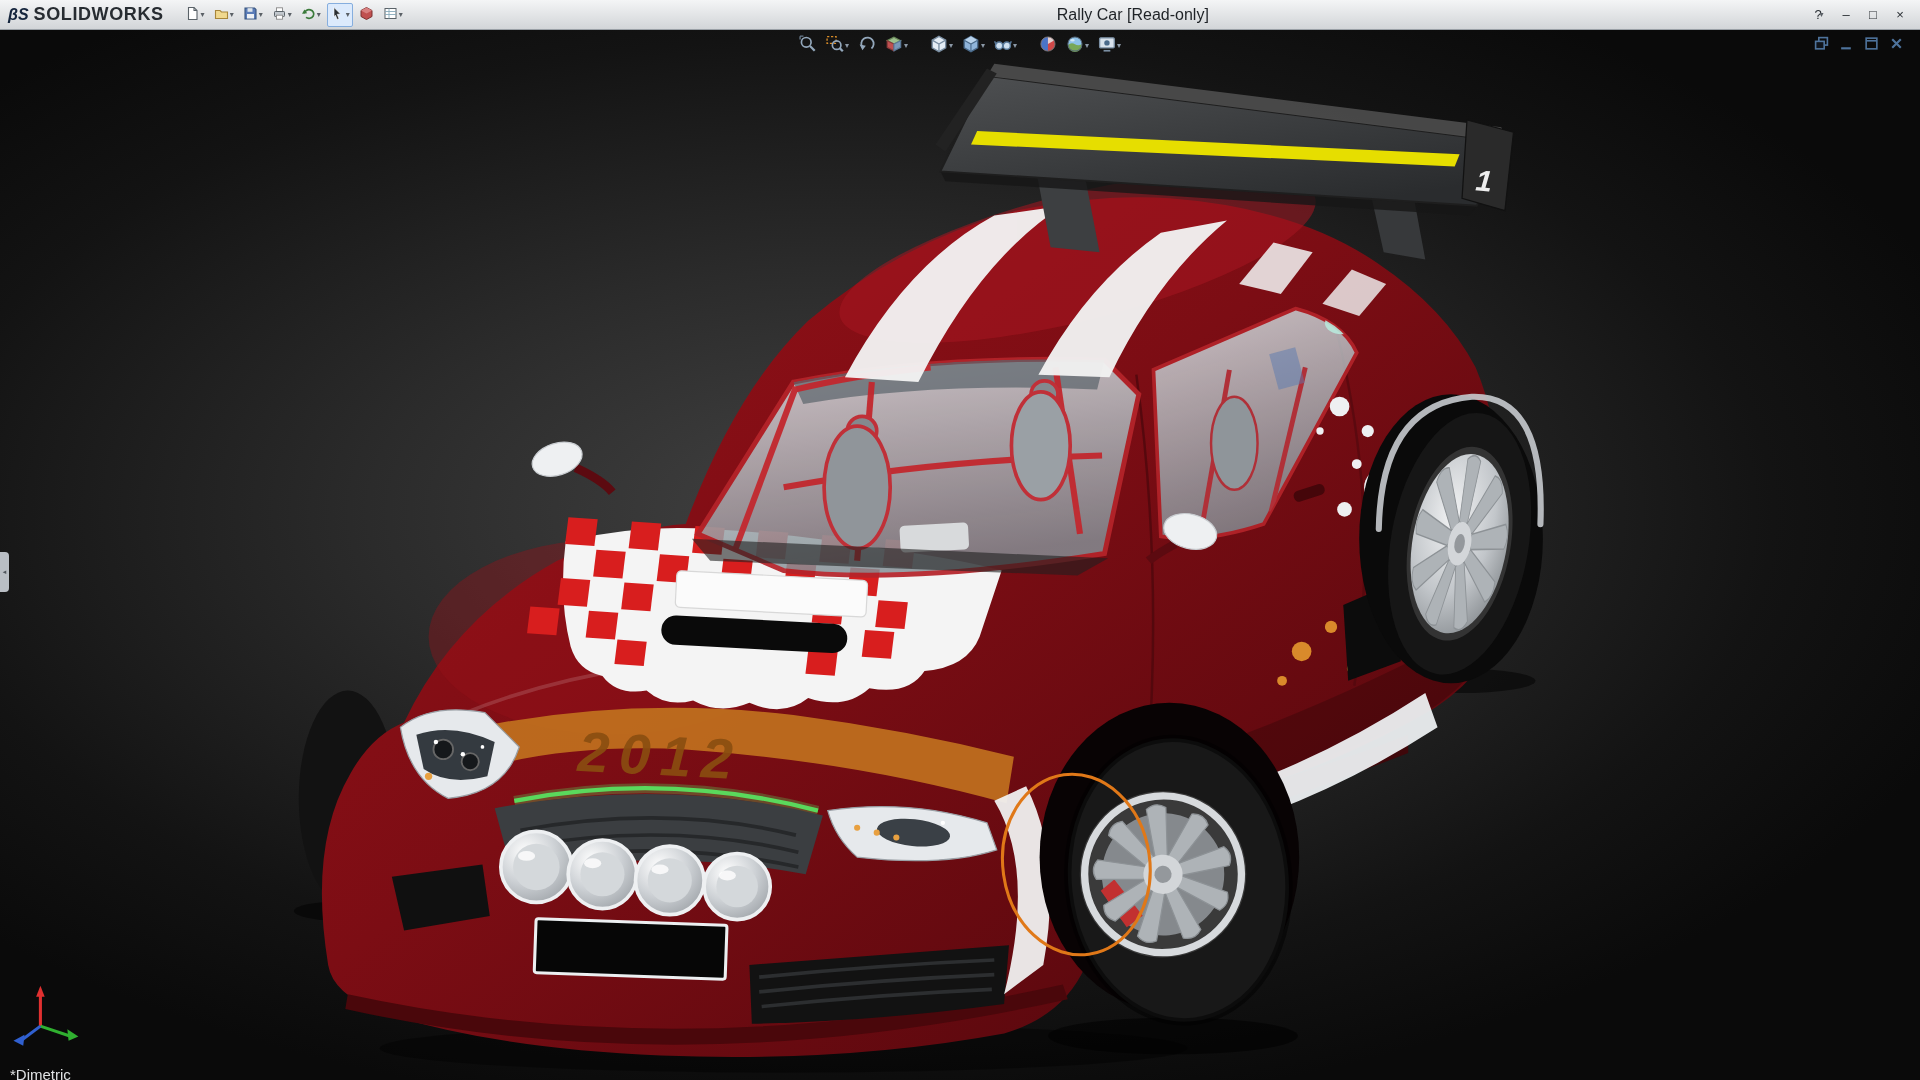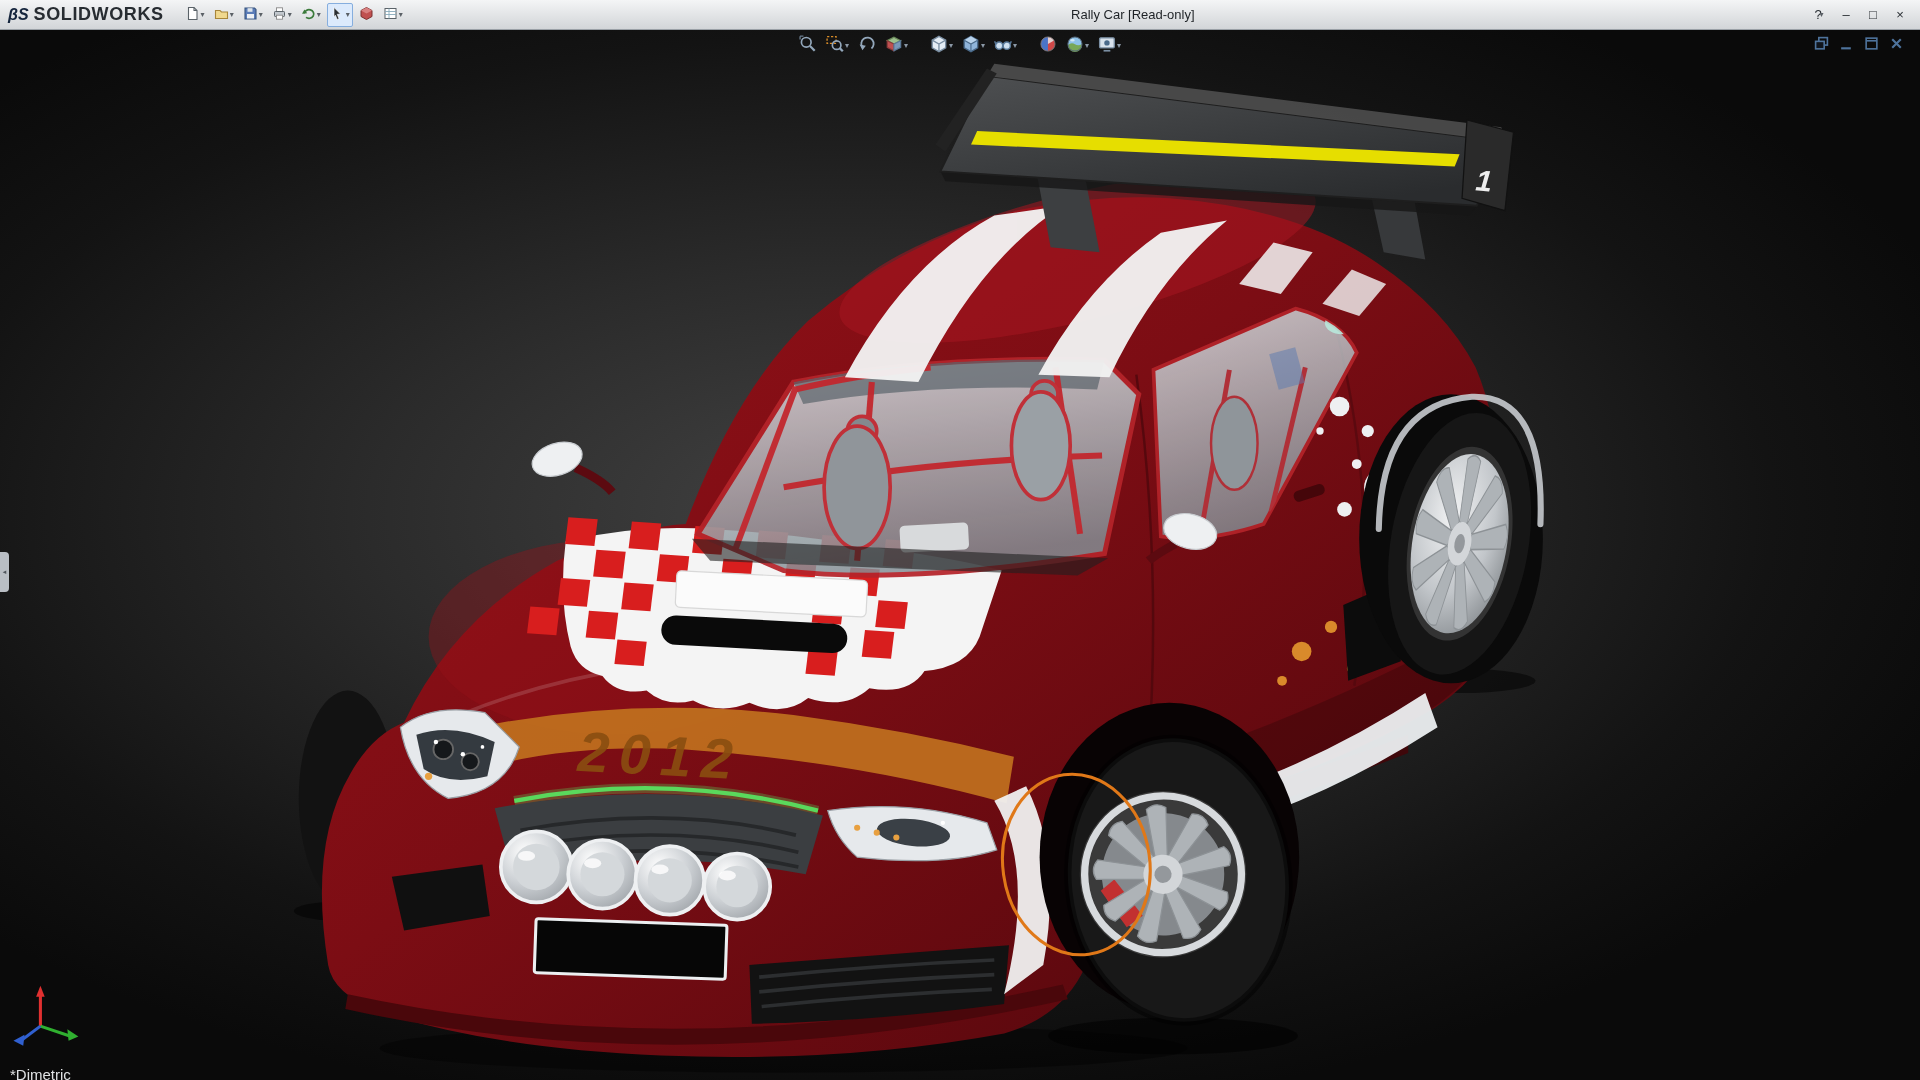--- a/index.html
+++ b/index.html
@@ -8,21 +8,21 @@
   .titlebar{position:absolute;top:0;left:0;right:0;height:29px;display:flex;align-items:center;
     background:linear-gradient(#f4f5f6,#d2d5d8);border-bottom:1px solid #9aa0a6;z-index:10;padding:0 8px;}
   .brand{display:flex;align-items:center;gap:5px;}
   .brand-mark{font-weight:bold;font-style:italic;color:#15253d;font-size:16px;}
   .brand-name{font-weight:bold;color:#272c31;font-size:18px;letter-spacing:.6px;}
   .main-toolbar{display:flex;align-items:center;gap:3px;margin-left:18px;}
   .tbtn{display:flex;align-items:center;gap:1px;background:transparent;border:1px solid transparent;
     padding:2px 2px;border-radius:2px;font-family:inherit;}
   .tbtn.active{background:#dceafc;border-color:#86aede;}
   .caret{font-size:8px;color:#5a6066;line-height:1;}
-  .title{position:absolute;left:59%;transform:translateX(-50%);font-size:13px;color:#1e2226;white-space:nowrap;}
+  .title{position:absolute;left:59%;transform:translateX(-50%);font-size:16px;color:#1e2226;white-space:nowrap;}
   .win-controls{margin-left:auto;display:flex;align-items:center;gap:3px;}
   .win-controls button{background:transparent;border:none;font-size:13px;color:#2a2f34;width:24px;height:20px;
     display:flex;align-items:center;justify-content:center;font-family:inherit;padding:0;}
   .win-controls .caret{margin-left:-2px;}
   
   .viewport{position:absolute;top:29px;left:0;right:0;bottom:0;
     background:radial-gradient(ellipse 62% 58% at 44% 46%, #424242 0%, #2b2b2b 40%, #131313 78%, #0a0a0a 100%);z-index:0;}
   .scene{position:absolute;top:0;left:0;width:1920px;height:1080px;z-index:1;pointer-events:none;}
   .scene text{font-family:"Liberation Sans",sans-serif;}
   .hud{position:absolute;top:33px;left:50%;transform:translateX(-50%);display:flex;align-items:center;gap:5px;z-index:5;}

